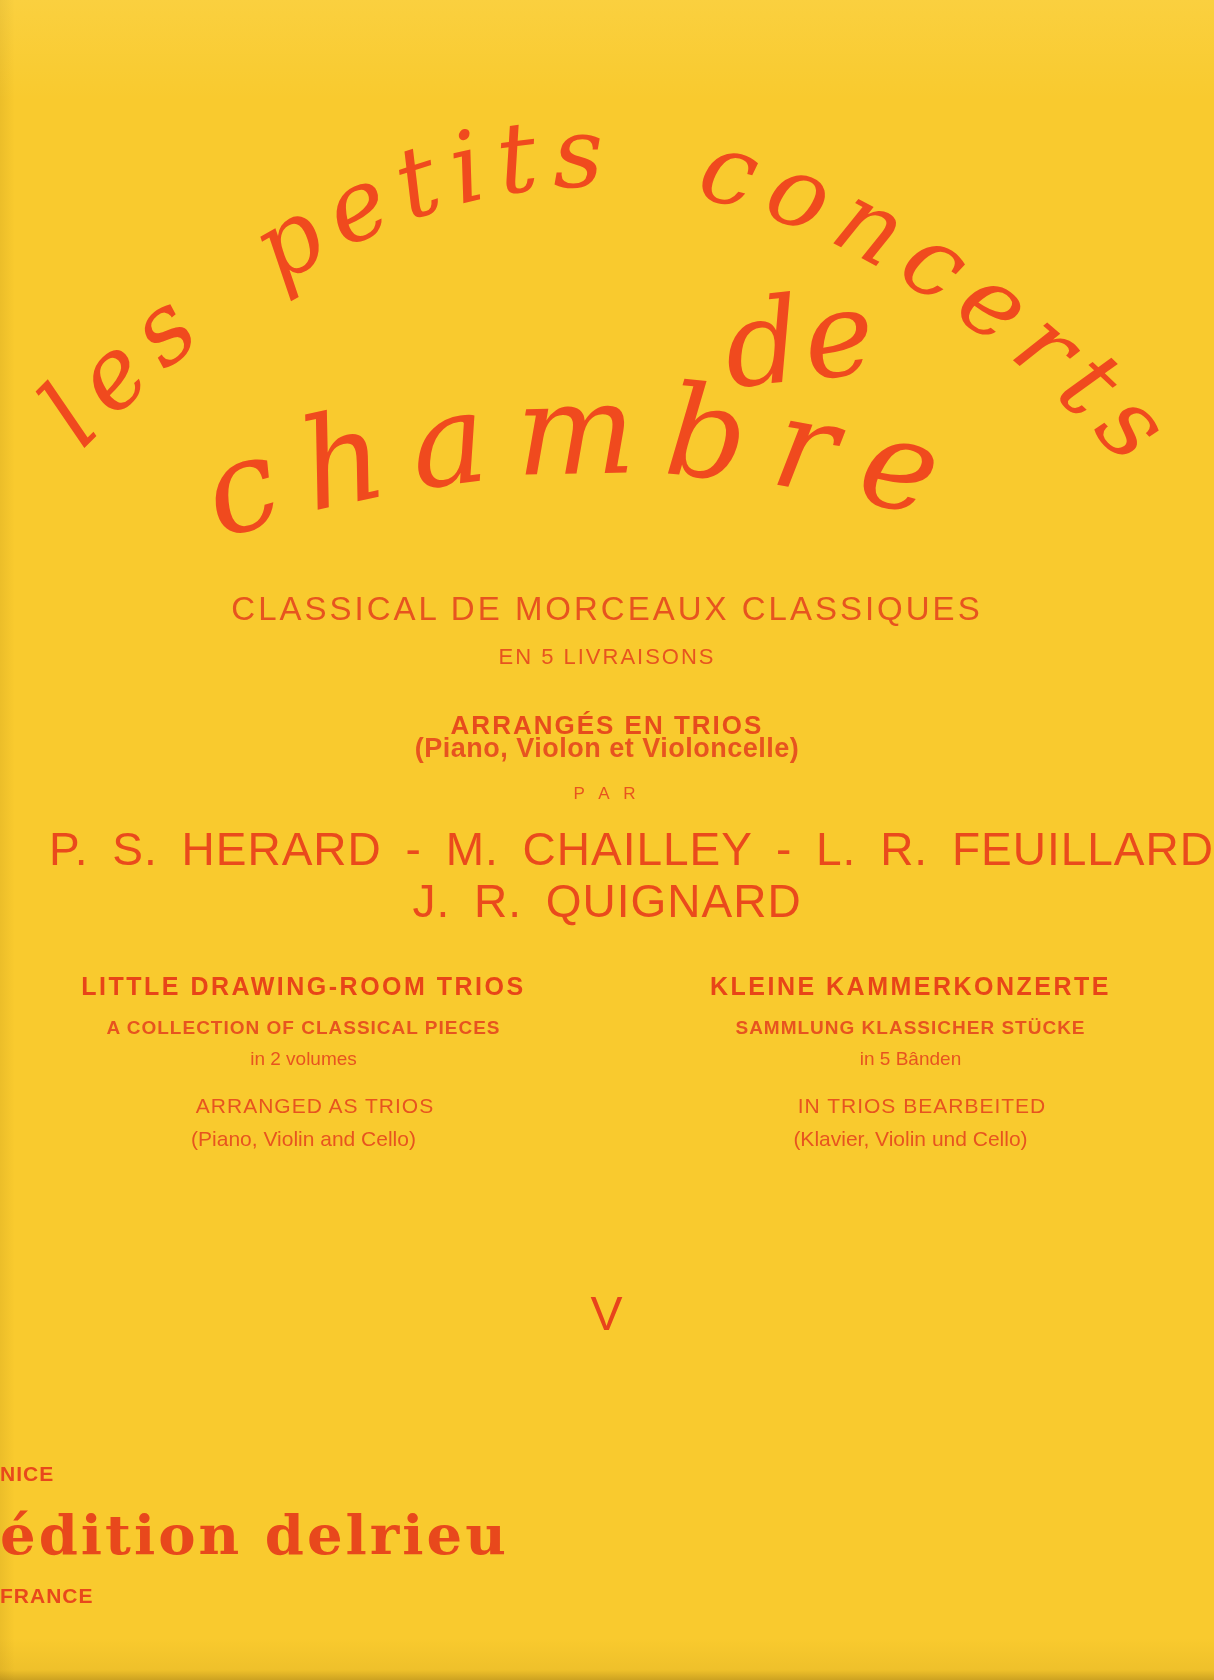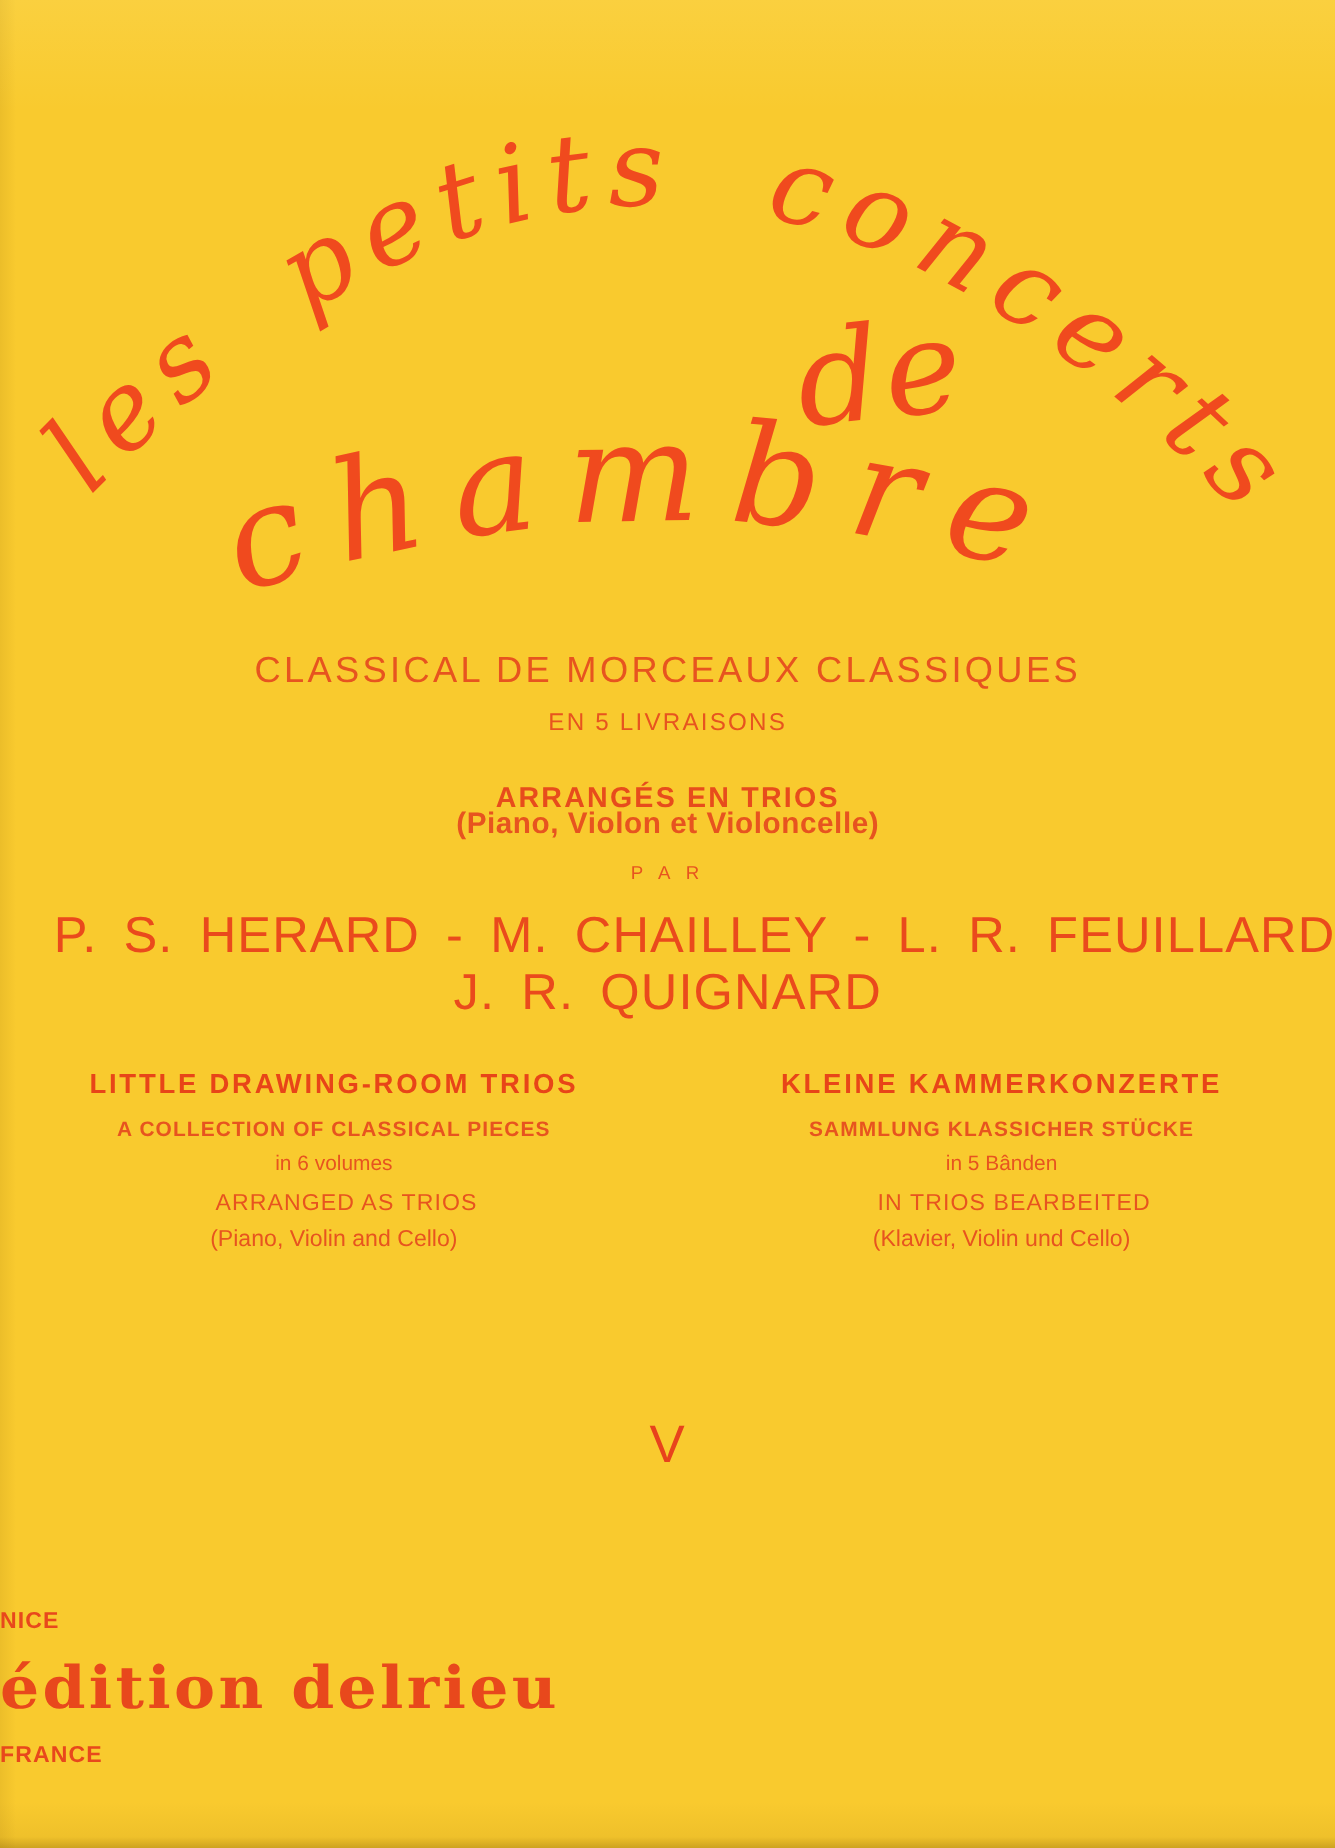--- a/index.html
+++ b/index.html
@@ -35,21 +35,21 @@
   .l-instr-fr{top:733px;font-size:27px;letter-spacing:.5px;font-weight:bold;color:#e7541f;}
   .l-par{top:784px;font-size:17px;letter-spacing:5px;color:#e7541f;}
   .l-authors1{top:822px;font-size:46px;letter-spacing:1px;word-spacing:10px;color:#ea4a1c;text-align:right;}
   .l-authors2{top:874px;font-size:46px;letter-spacing:1px;word-spacing:10px;color:#ea4a1c;}
   
   .columns{position:absolute;top:972px;left:0;width:100%;display:flex;}
   .col{width:50%;text-align:center;}
   .col-title{font-size:25px;font-weight:bold;letter-spacing:2.5px;color:#e84518;}
   .col-sub{margin-top:16px;font-size:19px;letter-spacing:1px;font-weight:bold;color:#e7541f;}
   .col-vol{margin-top:9px;font-size:19px;color:#e7541f;}
-  .col-arr{margin-top:12px;font-size:21px;letter-spacing:1px;color:#e7541f;padding-left:23px;}
+  .col-arr{margin-top:24px;font-size:21px;letter-spacing:1px;color:#e7541f;padding-left:23px;}
   .col-instr{margin-top:9px;font-size:21px;color:#e7541f;}
   
   .volume{position:absolute;top:1286px;left:0;width:100%;text-align:center;
     font-size:48px;color:#e8431c;letter-spacing:1px;}
   
   .publisher{position:absolute;top:1462px;left:0;width:100%;
     display:flex;justify-content:center;align-items:baseline;gap:16px;white-space:nowrap;flex-direction:column;}
   .pub-city,.pub-country{font-size:21px;letter-spacing:1px;font-weight:bold;color:#e8481c;}
   .pub-name{
     font-family:"DejaVu Serif", serif;
@@ -82,21 +82,21 @@
   <div class="cline l-arranges">ARRANGÉS EN TRIOS</div>
   <div class="cline l-instr-fr">(Piano, Violon et Violoncelle)</div>
   <div class="cline l-par">P A R</div>
   <div class="cline l-authors1">P. S. HERARD - M. CHAILLEY - L. R. FEUILLARD</div>
   <div class="cline l-authors2">J. R. QUIGNARD</div>
 
   <div class="columns">
     <div class="col">
       <div class="col-title">LITTLE DRAWING-ROOM TRIOS</div>
       <div class="col-sub">A COLLECTION OF CLASSICAL PIECES</div>
-      <div class="col-vol">in 6 volumes</div>
+      <div class="col-vol">in 2 volumes</div>
       <div class="col-arr">ARRANGED AS TRIOS</div>
       <div class="col-instr">(Piano, Violin and Cello)</div>
     </div>
     <div class="col">
       <div class="col-title">KLEINE KAMMERKONZERTE</div>
       <div class="col-sub">SAMMLUNG KLASSICHER STÜCKE</div>
       <div class="col-vol">in 5 Bânden</div>
       <div class="col-arr">IN TRIOS BEARBEITED</div>
       <div class="col-instr">(Klavier, Violin und Cello)</div>
     </div>

